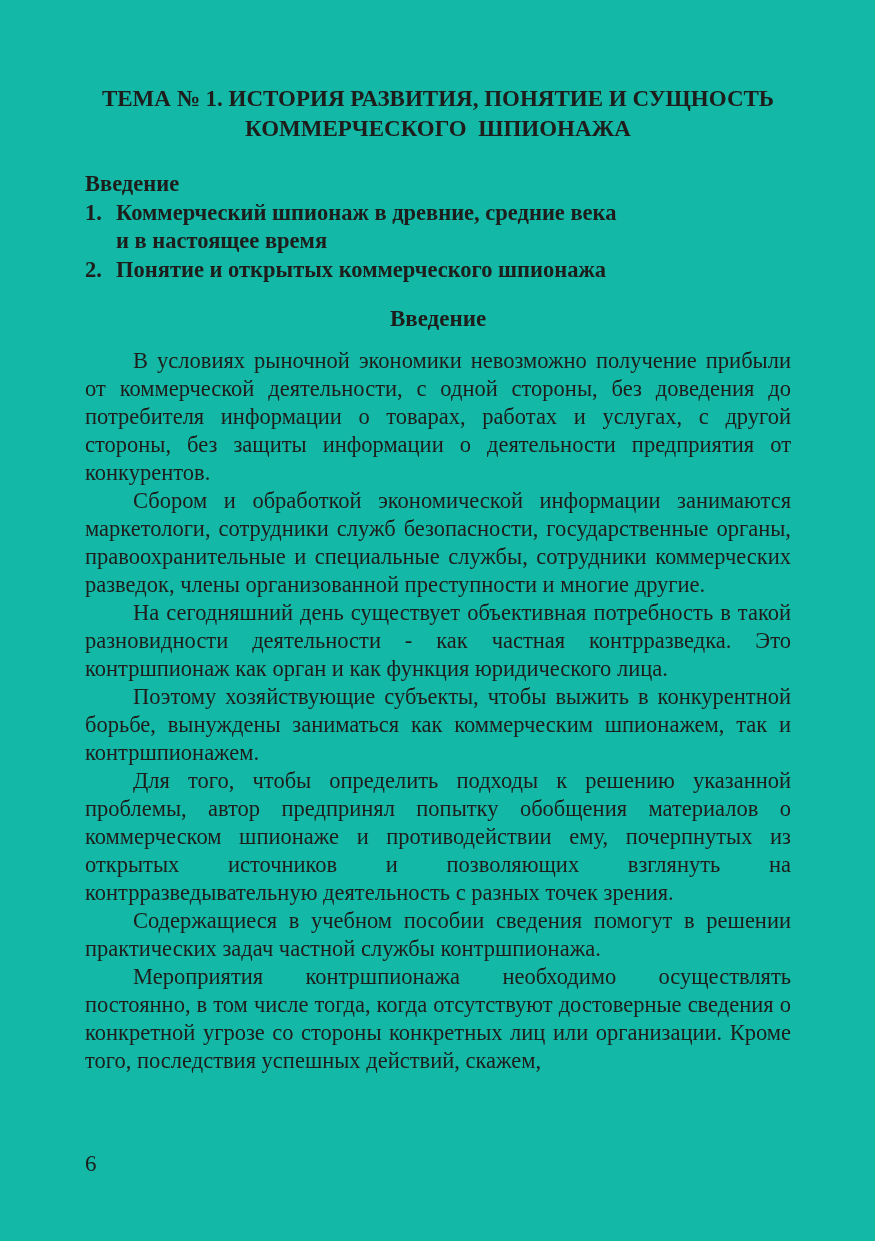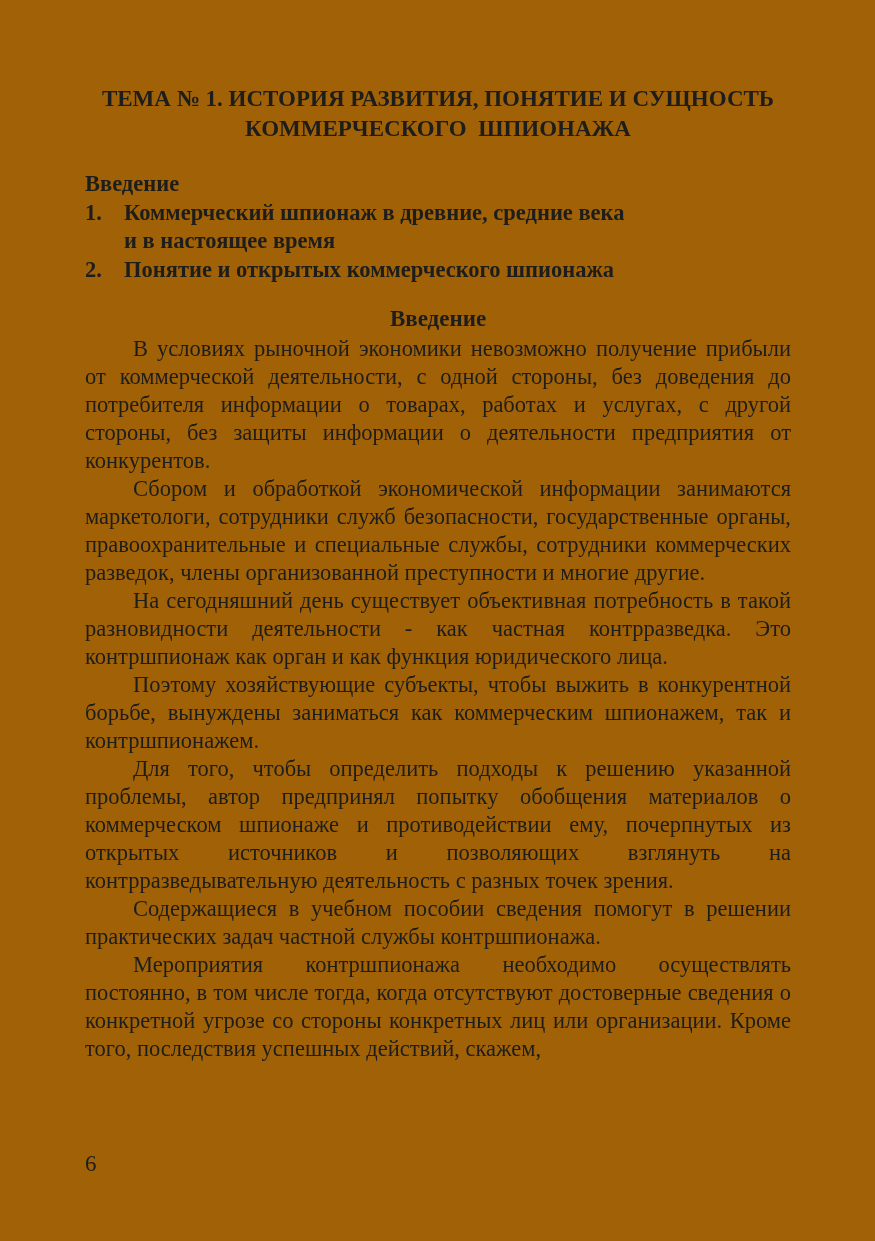--- a/index.html
+++ b/index.html
@@ -4,21 +4,21 @@
 <style>
   html, body {
     margin: 0;
     padding: 0;
     background: #ffffff;
   }
   .page {
     position: relative;
     width: 875px;
     height: 1241px;
-    background: #a16207;
+    background: #14b8a6;
     color: #1d1d1b;
     font-family: "Liberation Serif", "DejaVu Serif", serif;
     overflow: hidden;
   }
   .content {
     position: absolute;
     left: 85px;
     top: 84px;
     width: 706px;
   }
@@ -40,31 +40,30 @@
   .outline-item {
     display: flex;
     align-items: flex-start;
   }
   .outline-num {
     flex: none;
     width: 31px;
   }
   .outline-text {
     white-space: pre-line; 
-    margin-left: 8px;
   }
   .section-heading {
     margin-top: 21px;
     text-align: center;
     font-weight: bold;
     font-size: 23px;
     line-height: 28px;
   }
   .body-text {
-    margin-top: 2px;
+    margin-top: 14px;
     font-size: 22.5px;
     line-height: 28px;
     text-align: justify;
   }
   .body-text p {
     margin: 0;
     padding: 0;
     text-indent: 48px;
   }
   .page-number {

